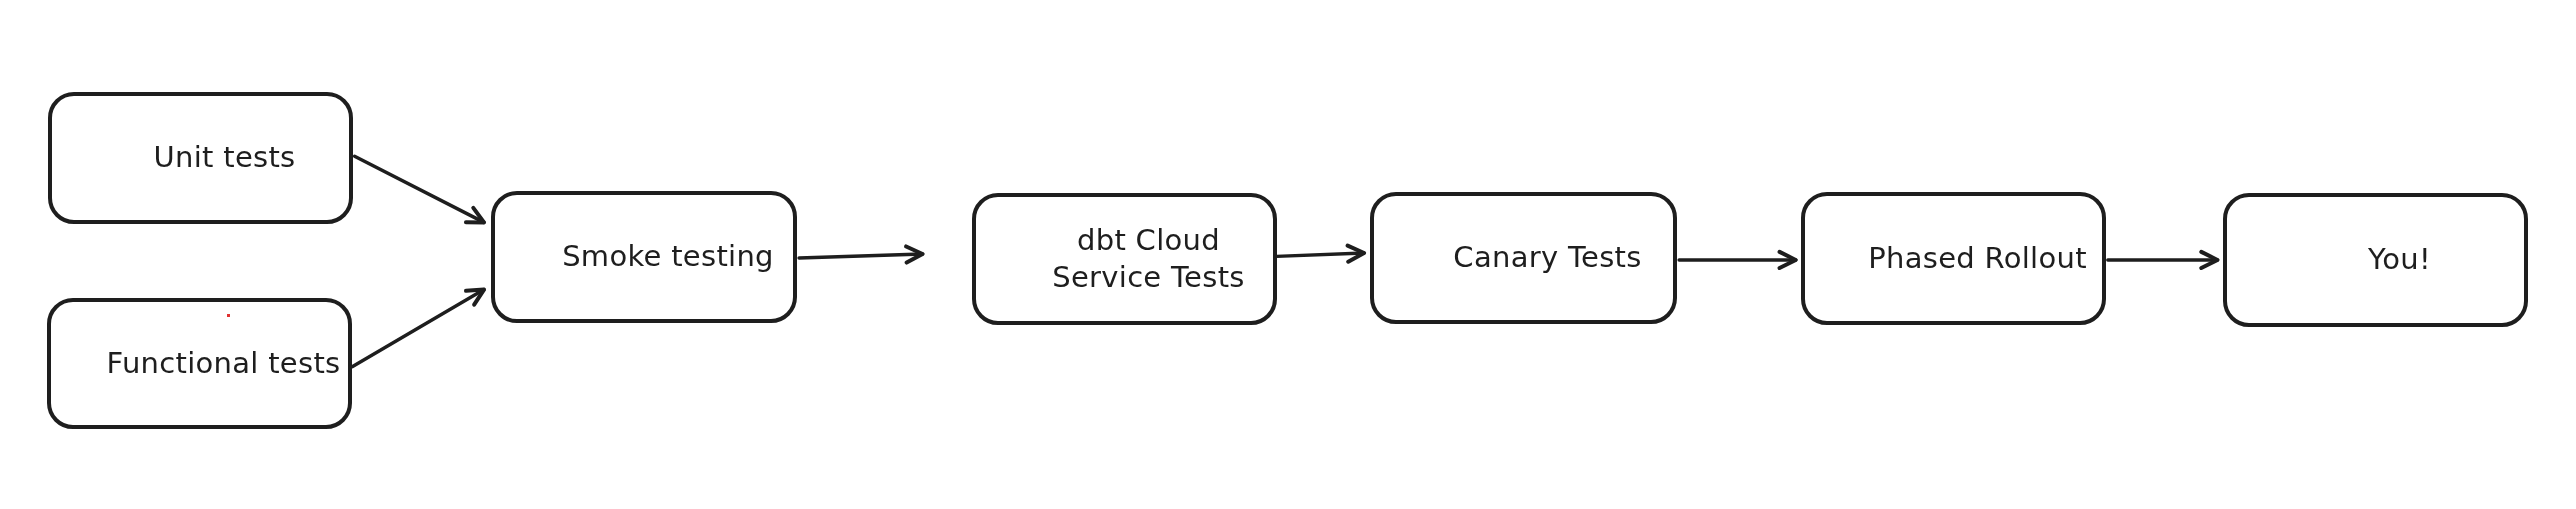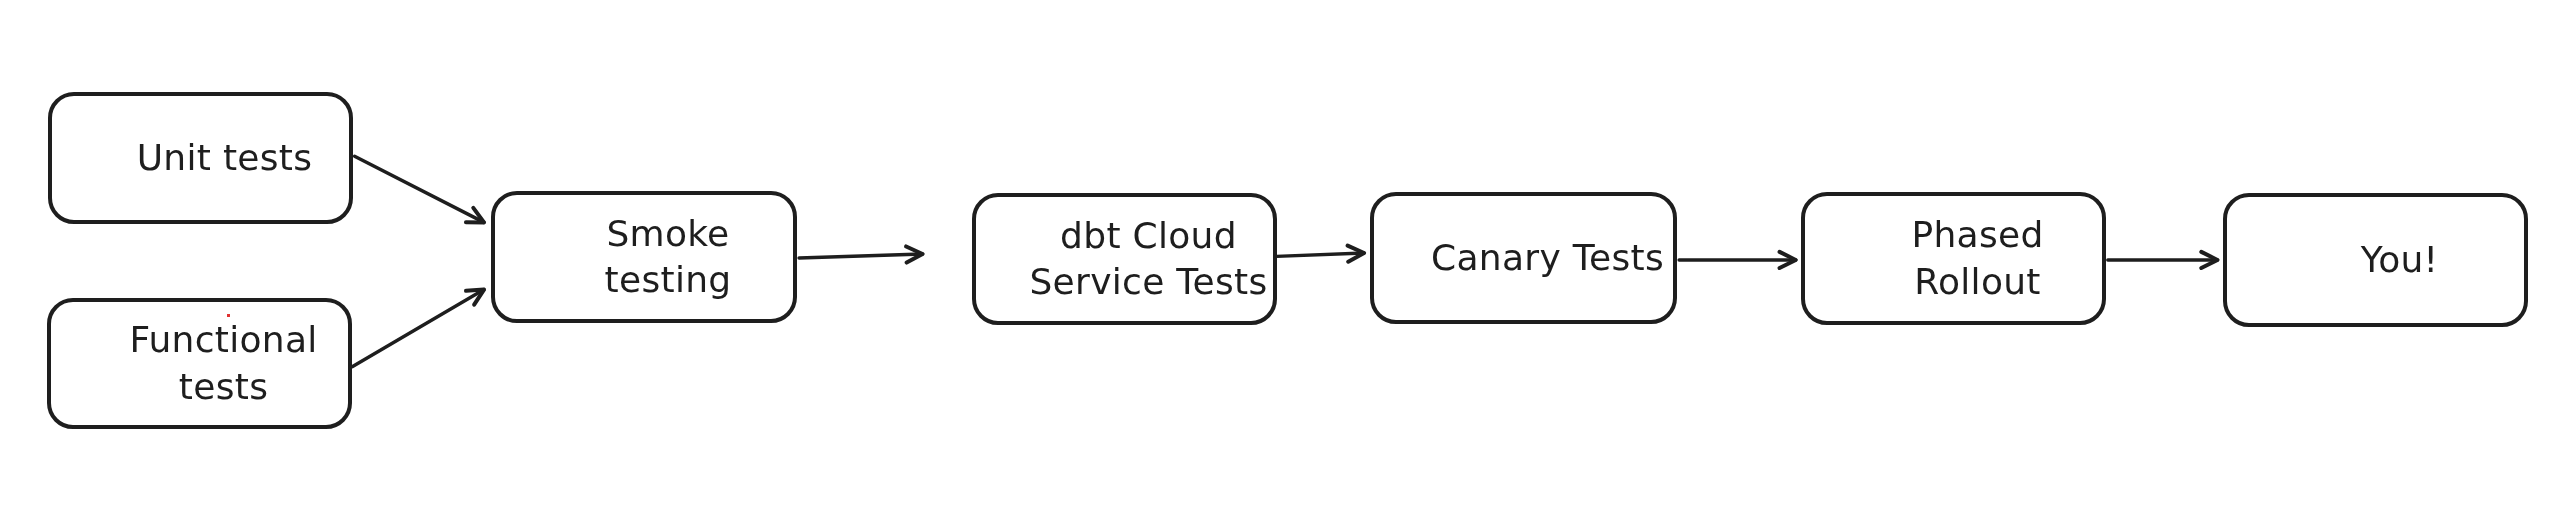--- a/index.html
+++ b/index.html
@@ -40,21 +40,21 @@
     position:absolute;
     box-sizing:border-box;
     border:4px solid var(--stroke);
     border-radius:26px;
     background:var(--bg);
     display:flex;
     align-items:center;
     justify-content:center;
     text-align:center;
     color:var(--stroke);
-    font-size:36px;
+    font-size:29px;
     line-height:1.28;
     white-space:pre-line;
     letter-spacing:0.3px;
     padding-left:48px;
   }
   .node-unit-tests      {left:48px;  top:92px;  width:305px; height:132px;}
   .node-functional-tests{left:47px;  top:298px; width:305px; height:131px;}
   .node-smoke-testing   {left:491px; top:191px; width:306px; height:132px;}
   .node-dbt             {left:972px; top:193px; width:305px; height:132px;}
   .node-canary-tests    {left:1370px;top:192px; width:307px; height:132px;}

